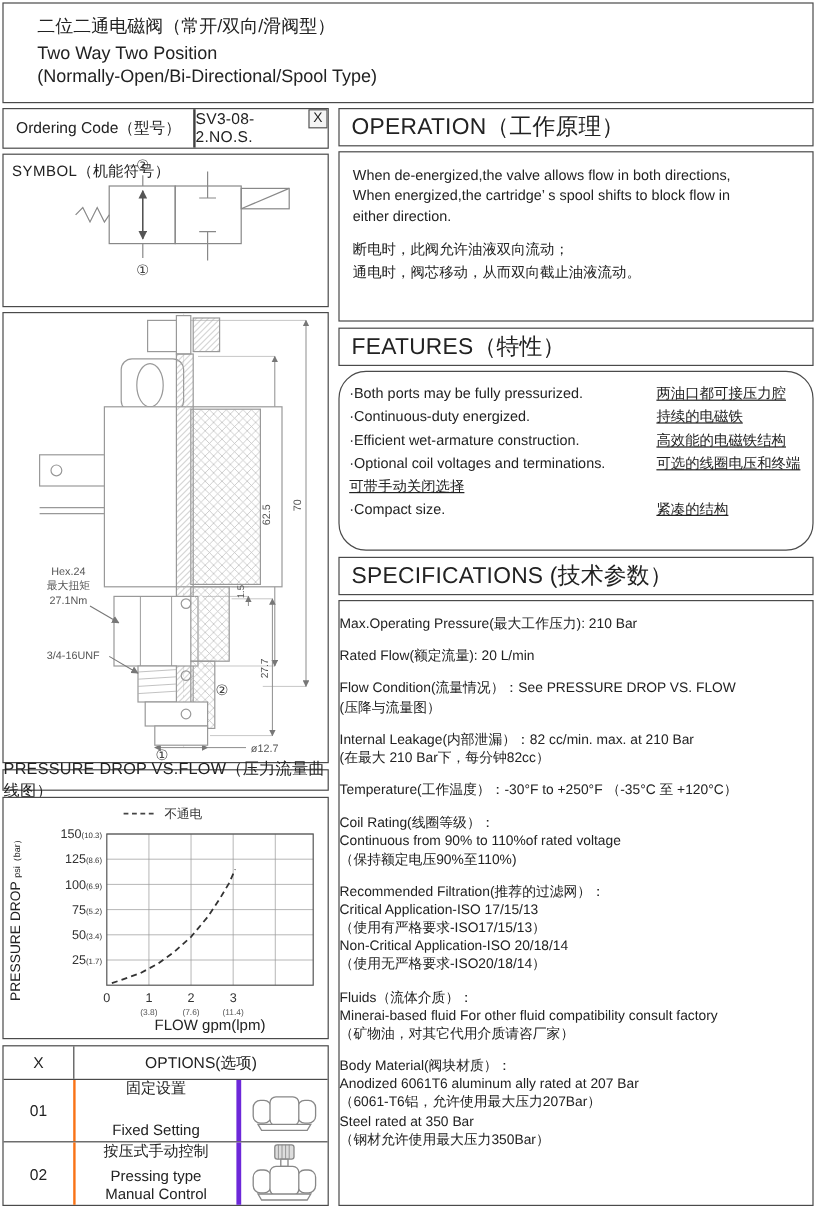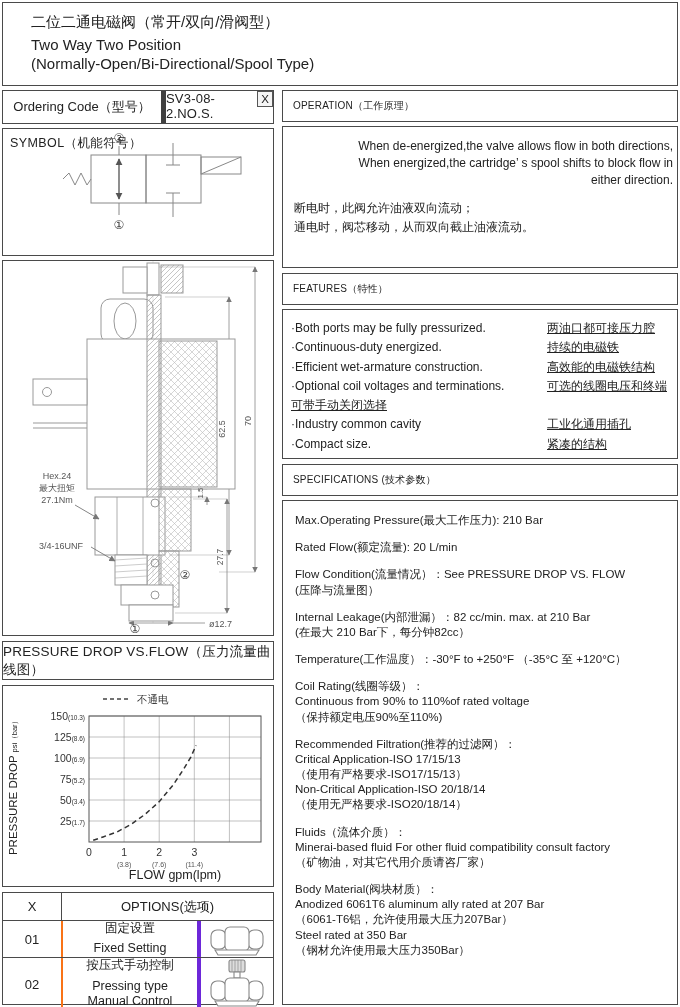--- a/index.html
+++ b/index.html
@@ -13,49 +13,49 @@
   
   .title-block{height:84px;padding:10px 8px 0 28px;flex:none;}
   .t-zh{font-size:15px;margin-bottom:3px;}
   .t-en{font-size:15px;line-height:1.28;}
   
   .cols{flex:1;display:flex;gap:8px;margin-top:4px;min-height:0;}
   .col-left{width:272px;flex:none;display:flex;flex-direction:column;}
   .col-right{flex:1;display:flex;flex-direction:column;min-width:0;}
   
   .ord-row{height:34px;flex:none;display:flex;align-items:stretch;}
-  .ord-label{width:158px;border-right:5px solid #404040;display:flex;align-items:center;justify-content:center;font-size:13px;}
+  .ord-label{width:158px;border-right:2px solid #404040;display:flex;align-items:center;justify-content:center;font-size:13px;}
   .ord-code{flex:1;display:flex;align-items:flex-start;justify-content:center;font-size:13px;letter-spacing:.2px;}
   .xbox{display:inline-block;border:1px solid #555;padding:0 3px;margin-left:3px;font-size:11.5px;line-height:14px;background:#f4f4f4;}
   .symbol-box{height:128px;flex:none;margin-top:4px;position:relative;}
   .symbol-label{position:absolute;left:7px;top:6px;font-size:12.5px;letter-spacing:.4px;}
   .drawing-box{height:376px;flex:none;margin-top:4px;}
-  .chart-header{height:39px;flex:none;margin-top:5px;display:flex;align-items:center;justify-content:center;font-size:13.5px;letter-spacing:.2px;}
+  .chart-header{height:18px;flex:none;margin-top:5px;display:flex;align-items:center;justify-content:center;font-size:13.5px;letter-spacing:.2px;}
   .chart-box{height:202px;flex:none;margin-top:5px;}
   .options{flex:1;margin-top:5px;display:flex;flex-direction:column;min-height:0;}
   .opt-header{height:27px;flex:none;display:flex;border-bottom:1px solid #4a4a4a;}
   .opt-x{width:58px;flex:none;border-right:1px solid #4a4a4a;display:flex;align-items:center;justify-content:center;font-size:13px;}
   .opt-title{flex:1;display:flex;align-items:center;justify-content:center;font-size:13px;}
   .opt-row{flex:1;display:flex;border-bottom:1px solid #4a4a4a;}
   .opt-row:last-child{border-bottom:none;}
   .opt-code{width:58px;flex:none;border-right:2px solid #f97316;display:flex;align-items:center;justify-content:center;font-size:13px;}
   .opt-text{width:134px;flex:none;border-right:4px solid #6d28d9;display:flex;flex-direction:column;align-items:center;justify-content:space-between;font-size:12.5px;line-height:1.25;text-align:center;}
   .opt-en{white-space:pre-line;}
   .opt-icon{flex:1;display:flex;align-items:center;justify-content:center;}
   
-  .header-box{height:32px;flex:none;display:flex;align-items:center;padding-left:10px;font-size:10px;letter-spacing:.2px;}
+  .header-box{height:32px;flex:none;display:flex;align-items:center;padding-left:10px;font-size:19px;letter-spacing:.2px;}
   .op-box{height:142px;flex:none;margin-top:4px;padding:11px 4px 0 11px;}
-  .op-en{font-size:12px;line-height:1.4;white-space:pre-line;text-align:right;}
+  .op-en{font-size:12px;line-height:1.4;white-space:pre-line;}
   .op-zh{font-size:12px;line-height:1.55;white-space:pre-line;margin-top:11px;}
   .hb2{margin-top:5px;}
-  .feat-box{height:150px;flex:none;margin-top:4px;padding:9px 4px 0 8px;}
+  .feat-box{height:150px;flex:none;margin-top:4px;padding:9px 4px 0 8px;border-radius:23px;}
   .feat-row{display:flex;line-height:19.3px;font-size:12px;}
   .feat-en{width:256px;flex:none;}
   .feat-zh{flex:1;text-decoration:underline;}
-  .spec-box{flex:1;margin-top:4px;padding:12px 2px 0 12px;min-height:0;}
+  .spec-box{flex:1;margin-top:4px;padding:12px 2px 0 0;min-height:0;}
   .spec-item{font-size:11.5px;line-height:1.32;white-space:pre-line;margin-bottom:12px;}
   svg{display:block;}
   svg text{font-family:"Liberation Sans","DejaVu Sans",sans-serif;}
 </style>
 </head>
 <body>
 
 <div class="page">
 
   <div class="box title-block">
@@ -299,24 +299,20 @@
             <span class="feat-zh">高效能的电磁铁结构</span>
           </div>
         <div class="feat-row">
             <span class="feat-en">·Optional coil voltages and terminations.</span>
             <span class="feat-zh">可选的线圈电压和终端</span>
           </div>
         <div class="feat-row">
             <span class="feat-zh">可带手动关闭选择</span>
           </div>
         <div class="feat-row">
-            <span class="feat-en">·Industry common cavity</span>
-            <span class="feat-zh">工业化通用插孔</span>
-          </div>
-        <div class="feat-row">
             <span class="feat-en">·Compact size.</span>
             <span class="feat-zh">紧凑的结构</span>
           </div>
       </div>
 
       <div class="box header-box hb2">SPECIFICATIONS (技术参数）</div>
       <div class="box spec-box">
         <div class="spec-item">Max.Operating Pressure(最大工作压力): 210 Bar</div>
         <div class="spec-item">Rated Flow(额定流量): 20 L/min</div>
         <div class="spec-item">Flow Condition(流量情况）：See PRESSURE DROP VS. FLOW

